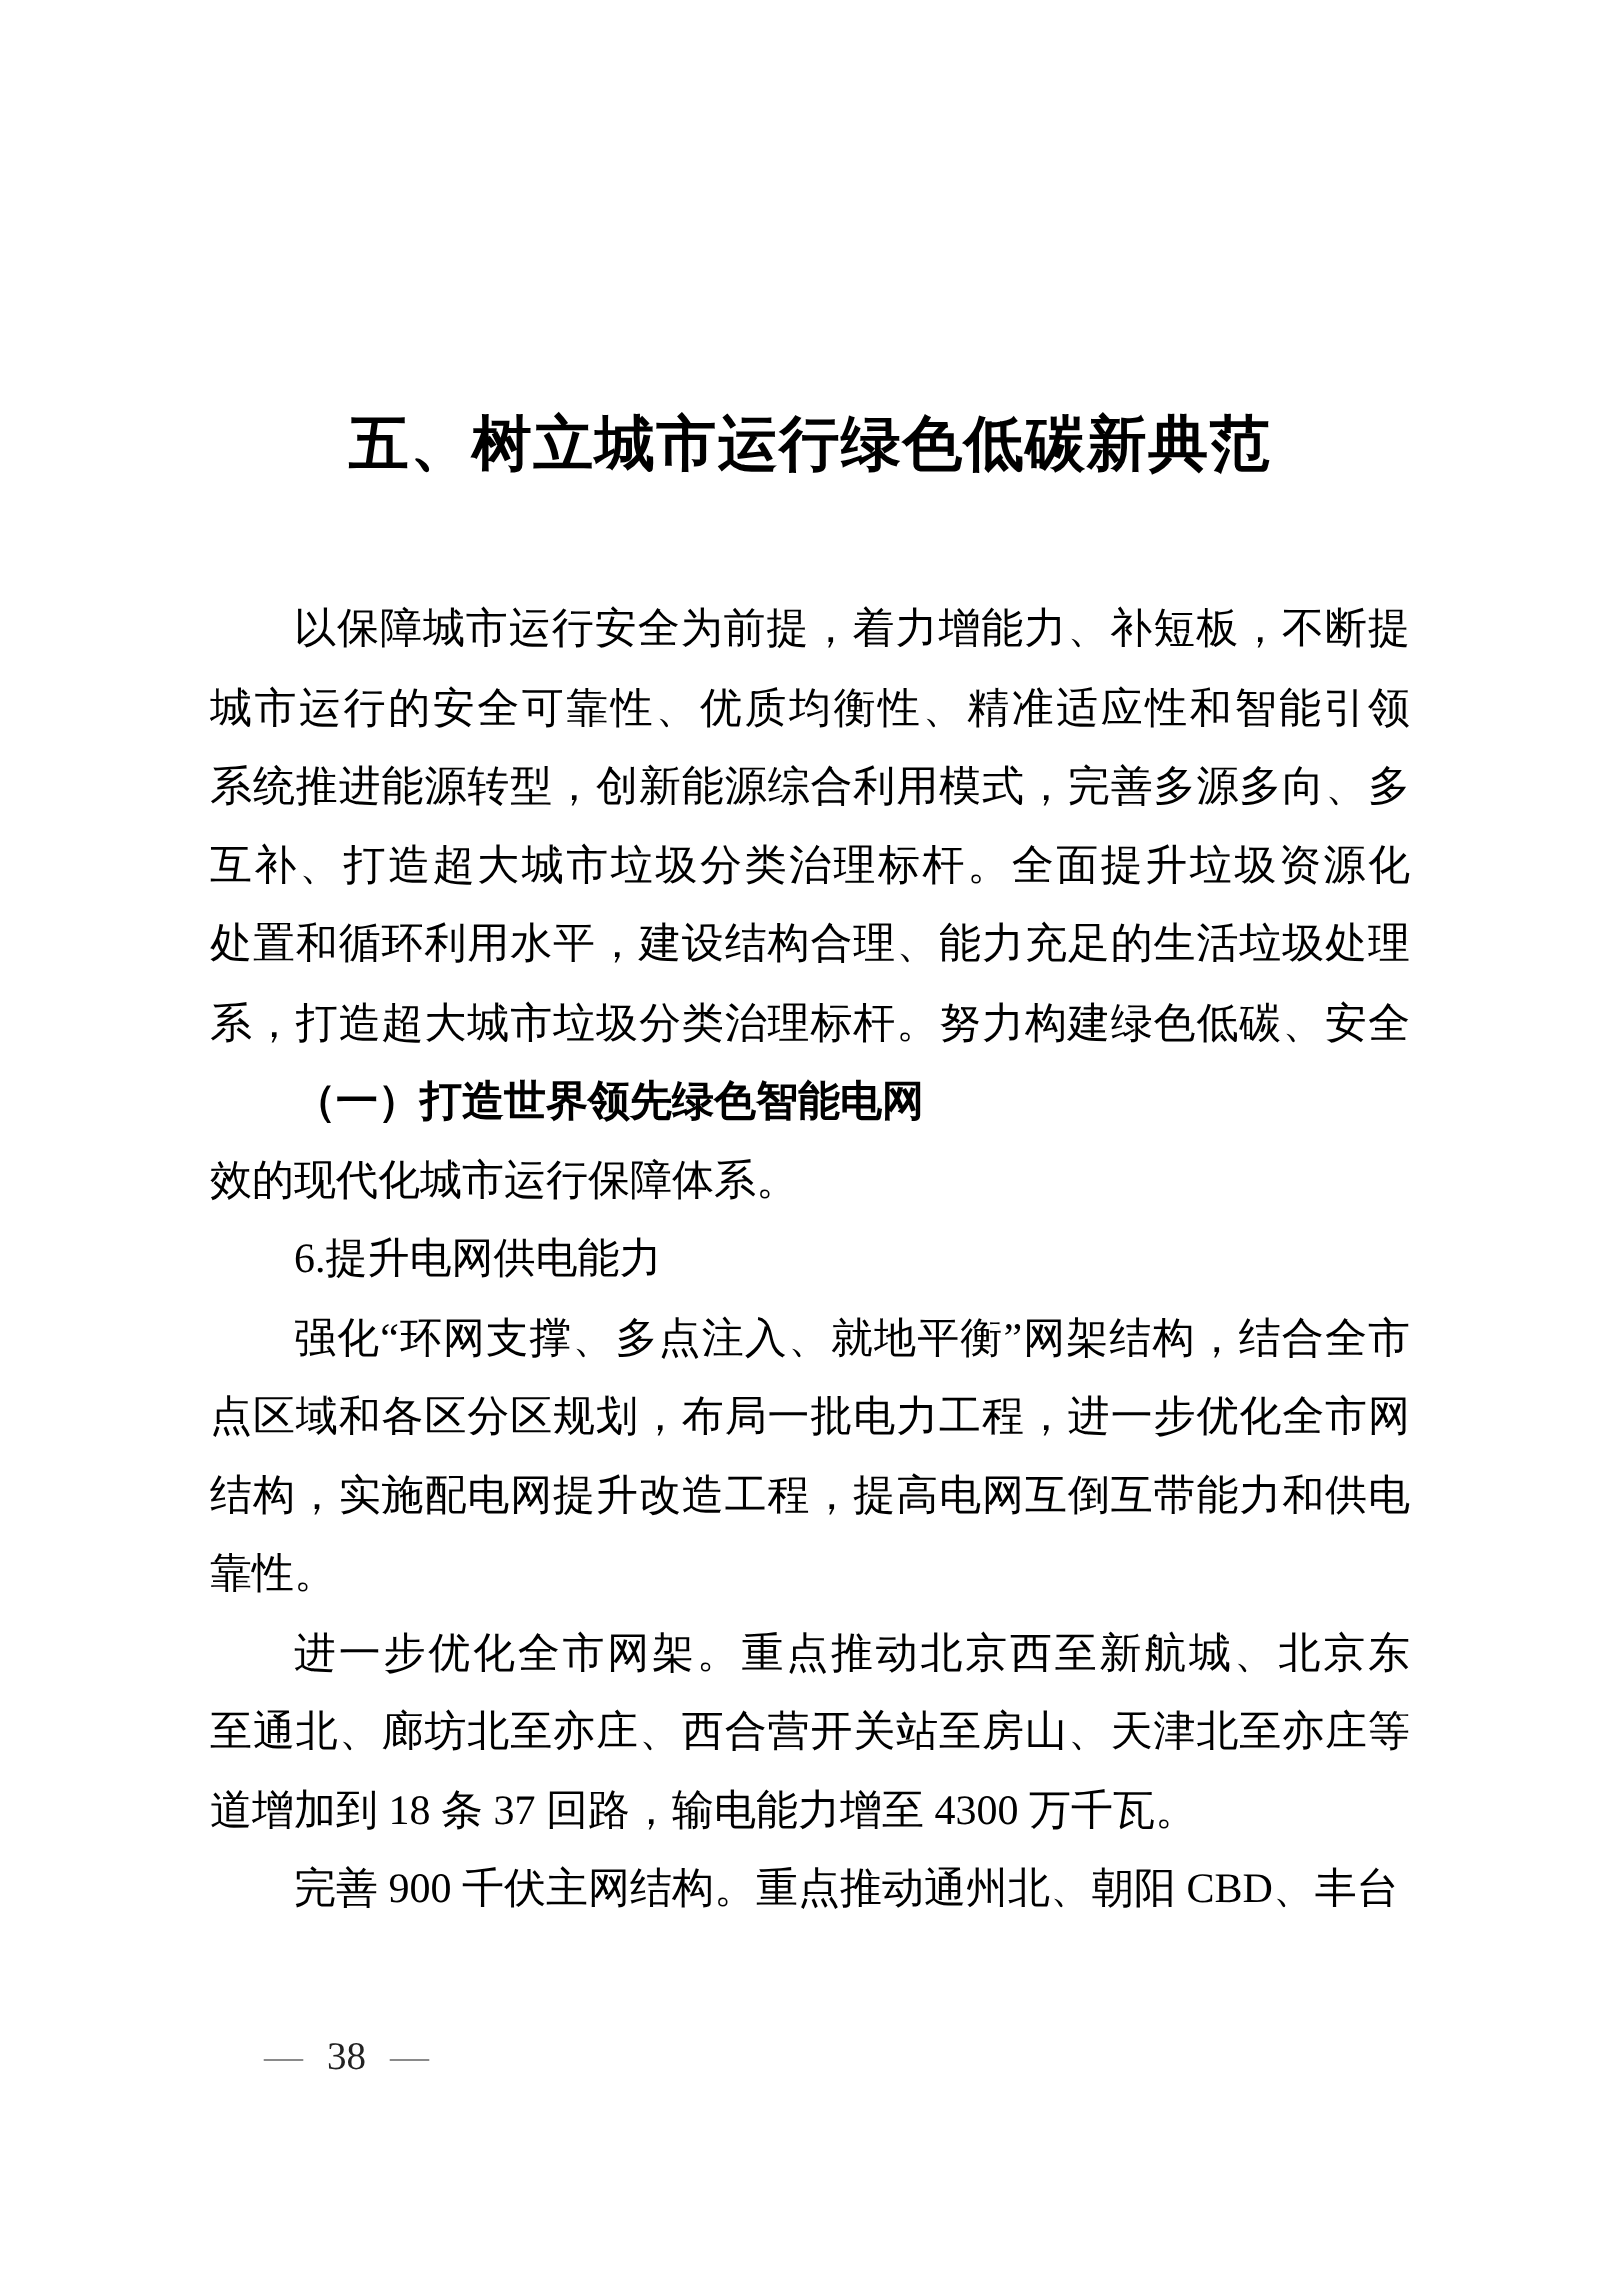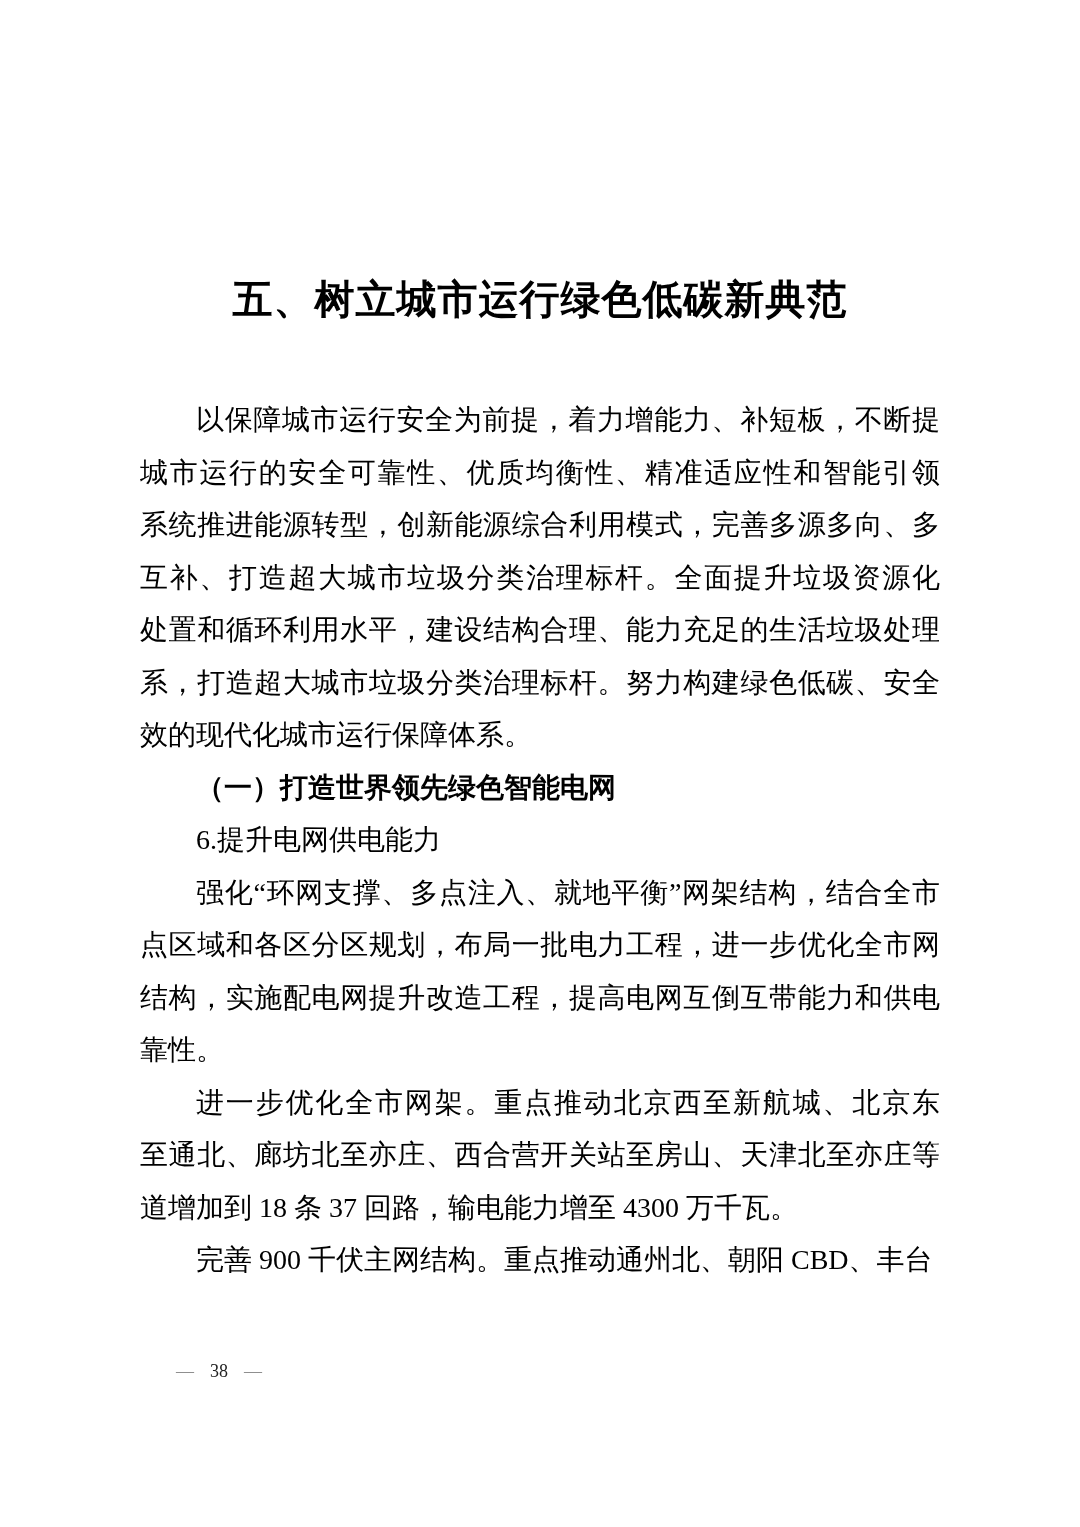--- a/index.html
+++ b/index.html
@@ -13,20 +13,21 @@
     overflow: hidden;
   }
   .doc-title {
     margin: 272px 140px 0 140px;
     text-align: center;
     font-size: 40px;
     line-height: 56px;
     font-weight: bold;
     letter-spacing: 1px;
     white-space: nowrap;
+    font-family: Liberation Mono, monospace;
   }
   .content {
     margin: 66px 140px 0 140px;
     width: 800px;
   }
   .ln {
     font-size: 28px;
     line-height: 52.5px;
     text-align: justify;
     text-align-last: justify;
@@ -37,21 +38,21 @@
   .ln.first { text-indent: 56px; }
   .ln.endp {
     text-align: left;
     text-align-last: left;
   }
   .ln.bold { font-weight: bold; }
   .footer {
     position: absolute;
     left: 176px;
     top: 1352px;
-    font-size: 18px;
+    font-size: 26px;
     line-height: 38px;
     color: #222222;
     white-space: nowrap;
   }
   .footer .dash { color: #8a8a8a; }
   .footer .num { margin: 0 16px; color: #222222; }
 </style>
 </head>
 <body>
 
@@ -59,23 +60,23 @@
 
   <div class="doc-title">五、树立城市运行绿色低碳新典范</div>
 
   <div class="content">
     <div class="ln first">以保障城市运行安全为前提，着力增能力、补短板，不断提升</div>
     <div class="ln">城市运行的安全可靠性、优质均衡性、精准适应性和智能引领性。</div>
     <div class="ln">系统推进能源转型，创新能源综合利用模式，完善多源多向、多能</div>
     <div class="ln">互补、打造超大城市垃圾分类治理标杆。全面提升垃圾资源化</div>
     <div class="ln">处置和循环利用水平，建设结构合理、能力充足的生活垃圾处理体</div>
     <div class="ln">系，打造超大城市垃圾分类治理标杆。努力构建绿色低碳、安全高</div>
+    <div class="ln first endp bold">（一）打造世界领先绿色智能电网</div>
+
     <div class="ln endp">效的现代化城市运行保障体系。</div>
-
-    <div class="ln first endp bold">（一）打造世界领先绿色智能电网</div>
     <div class="ln first endp">6.提升电网供电能力</div>
 
     <div class="ln first">强化“环网支撑、多点注入、就地平衡”网架结构，结合全市重</div>
     <div class="ln">点区域和各区分区规划，布局一批电力工程，进一步优化全市网架</div>
     <div class="ln">结构，实施配电网提升改造工程，提高电网互倒互带能力和供电可</div>
     <div class="ln endp">靠性。</div>
 
     <div class="ln first">进一步优化全市网架。重点推动北京西至新航城、北京东</div>
     <div class="ln">至通北、廊坊北至亦庄、西合营开关站至房山、天津北至亦庄等</div>
     <div class="ln endp">道增加到 18 条 37 回路，输电能力增至 4300 万千瓦。</div>

